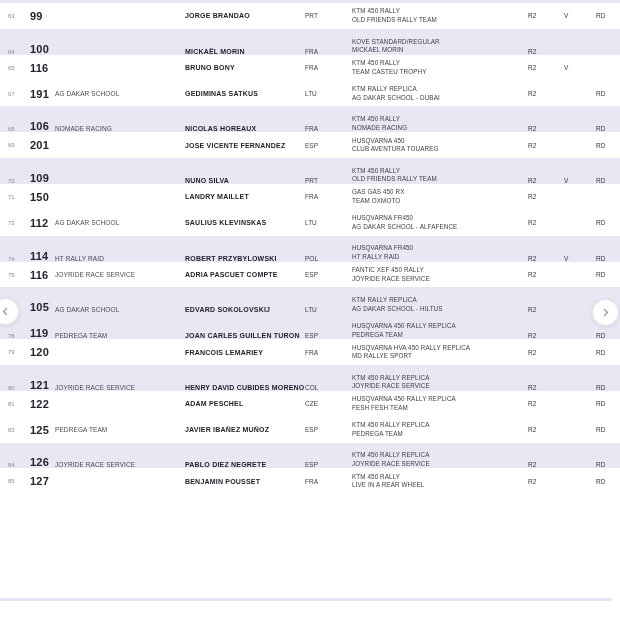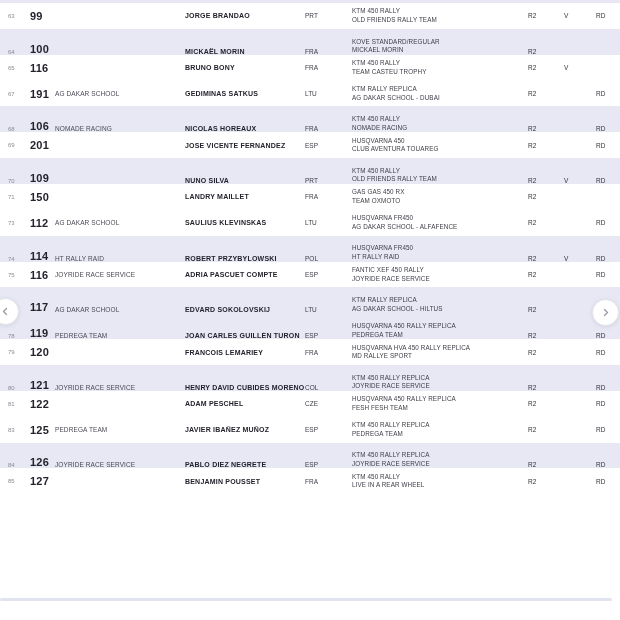--- a/index.html
+++ b/index.html
@@ -170,21 +170,21 @@
     <span class="c-name">ADRIA PASCUET COMPTE</span>
     <span class="c-nat">ESP</span>
     <span class="c-bike"><span class="l1">FANTIC XEF 450 RALLY</span><span class="l2">JOYRIDE RACE SERVICE</span></span>
     <span class="c-r2">R2</span>
     <span class="c-v"></span>
     <span class="c-rd">RD</span>
   </div>
 
   <div class="row alt">
     <span class="c-idx">76</span>
-    <span class="c-bib">117</span>
+    <span class="c-bib">105</span>
     <span class="c-team">AG DAKAR SCHOOL</span>
     <span class="c-name">EDVARD SOKOLOVSKIJ</span>
     <span class="c-nat">LTU</span>
     <span class="c-bike"><span class="l1">KTM RALLY REPLICA</span><span class="l2">AG DAKAR SCHOOL - HILTUS</span></span>
     <span class="c-r2">R2</span>
     <span class="c-v"></span>
     <span class="c-rd">RD</span>
   </div>
 
 

